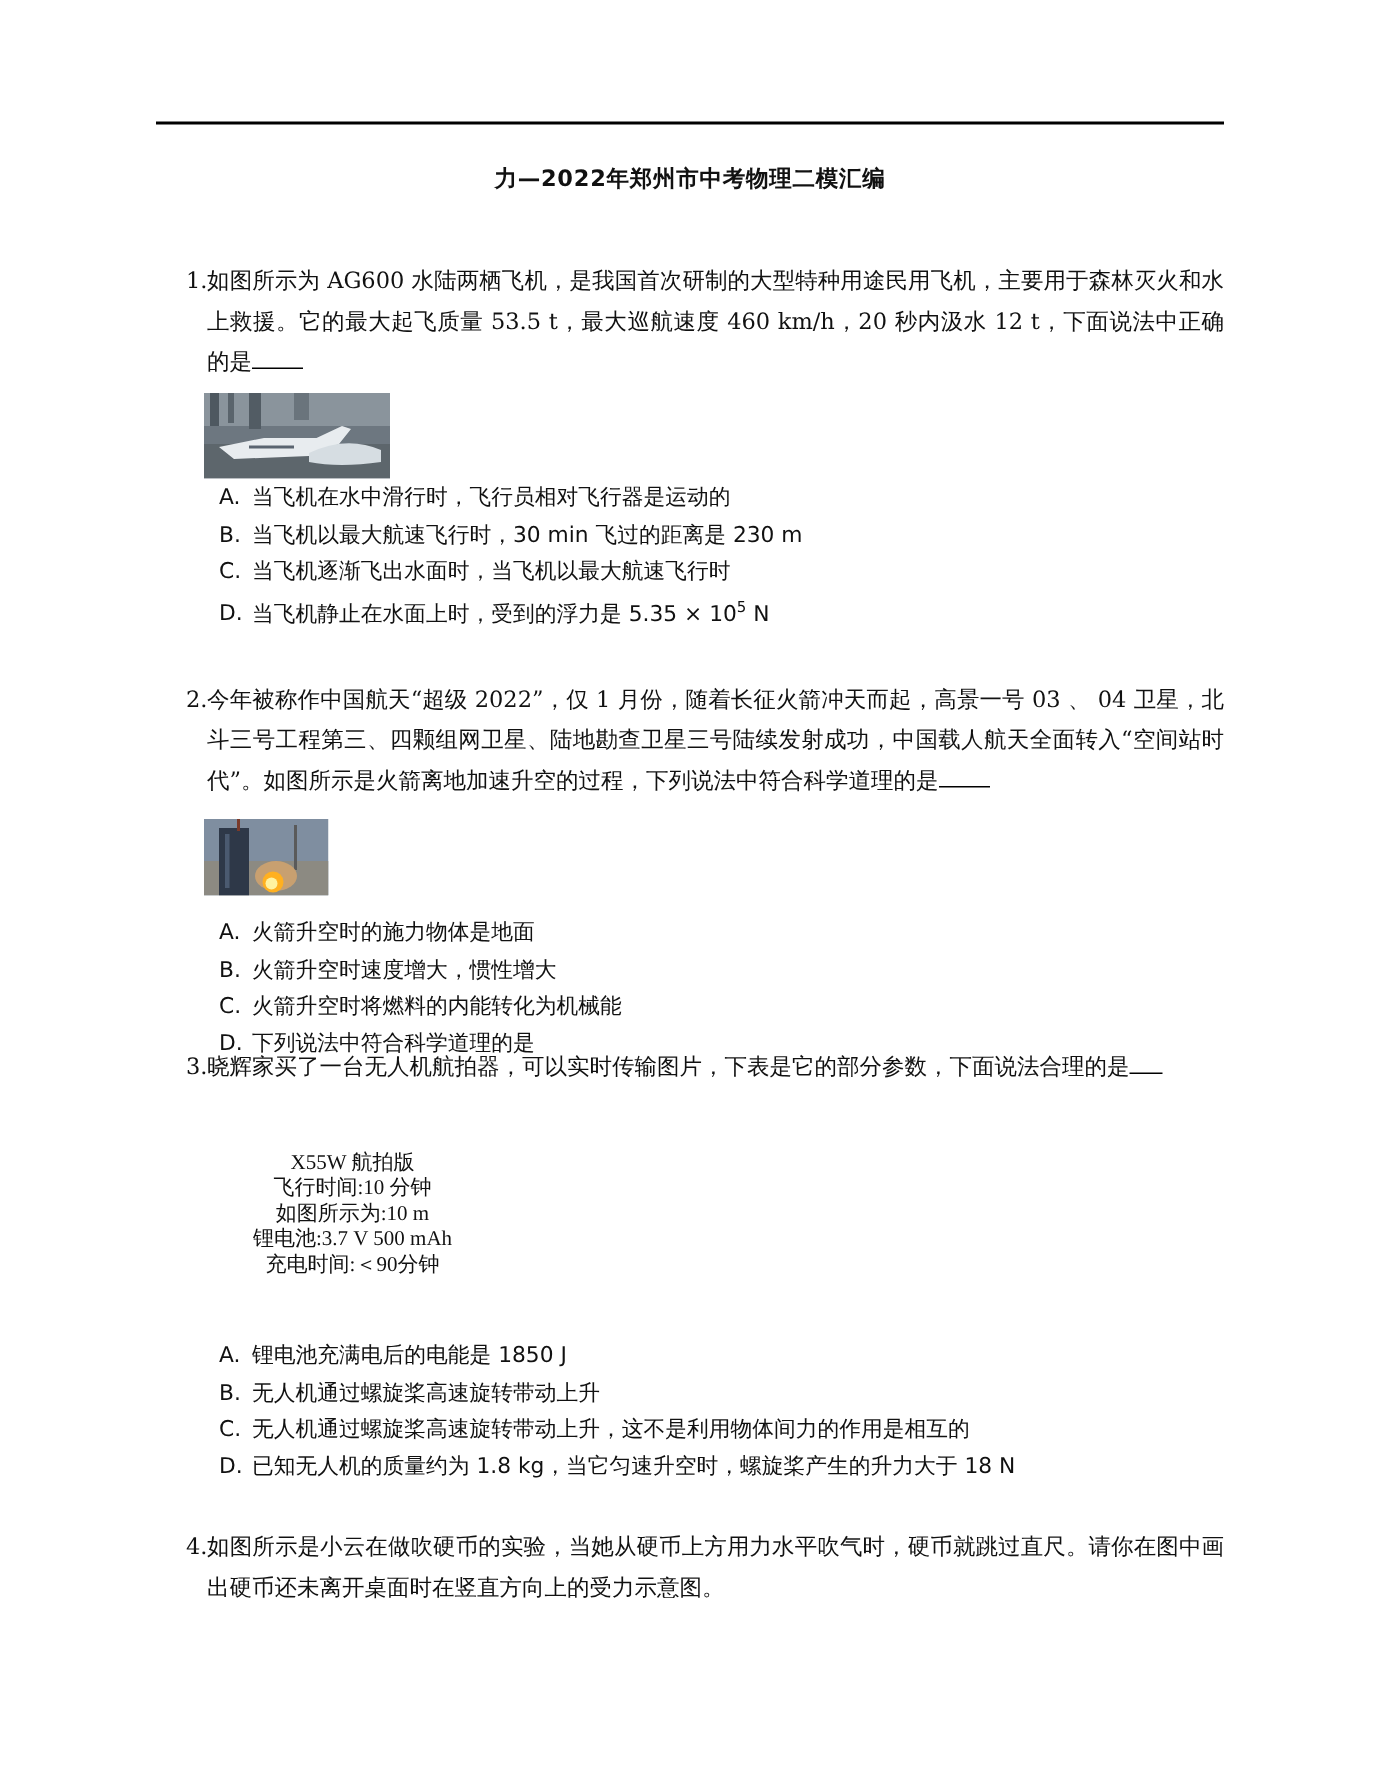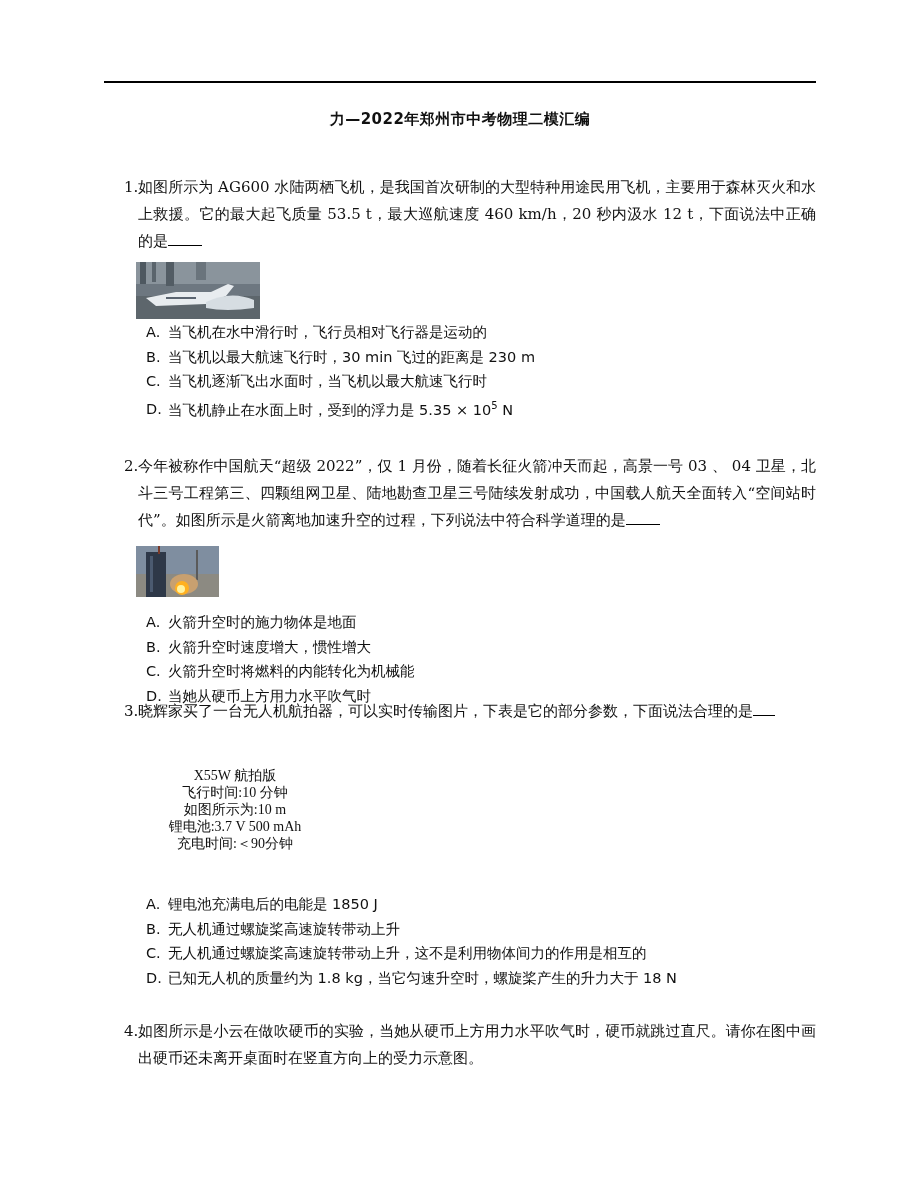--- a/index.html
+++ b/index.html
@@ -60,21 +60,21 @@
     <rect x="60" y="4" width="2" height="30" fill="#5a5a5a"></rect>
     <ellipse cx="48" cy="38" rx="14" ry="10" fill="#c8a070"></ellipse>
     <circle cx="46" cy="42" r="7" fill="#ffb020"></circle>
     <circle cx="45" cy="43" r="4" fill="#fff2a0"></circle>
   </svg>
 </div>
 <div class="opts" style="top:610px;">
   <div><span class="opt-letter">A.</span><span>火箭升空时的施力物体是地面</span></div>
   <div><span class="opt-letter">B.</span><span>火箭升空时速度增大，惯性增大</span></div>
   <div><span class="opt-letter">C.</span><span>火箭升空时将燃料的内能转化为机械能</span></div>
-  <div><span class="opt-letter">D.</span><span>当她从硬币上方用力水平吹气时</span></div>
+  <div><span class="opt-letter">D.</span><span>下列说法中符合科学道理的是</span></div>
 </div>
 
 <div class="q" style="top:698px;">
   <div class="stem" style="white-space:nowrap;"><span class="num">3.</span><span>晓辉家买了一台无人机航拍器，可以实时传输图片，下表是它的部分参数，下面说法合理的是</span><span class="blank short"></span></div>
 </div>
 <div class="specs">
   <div>X55W 航拍版</div>
   <div>飞行时间:10 分钟</div>
   <div>如图所示为:10 m</div>
   <div>锂电池:3.7 V 500 mAh</div>

